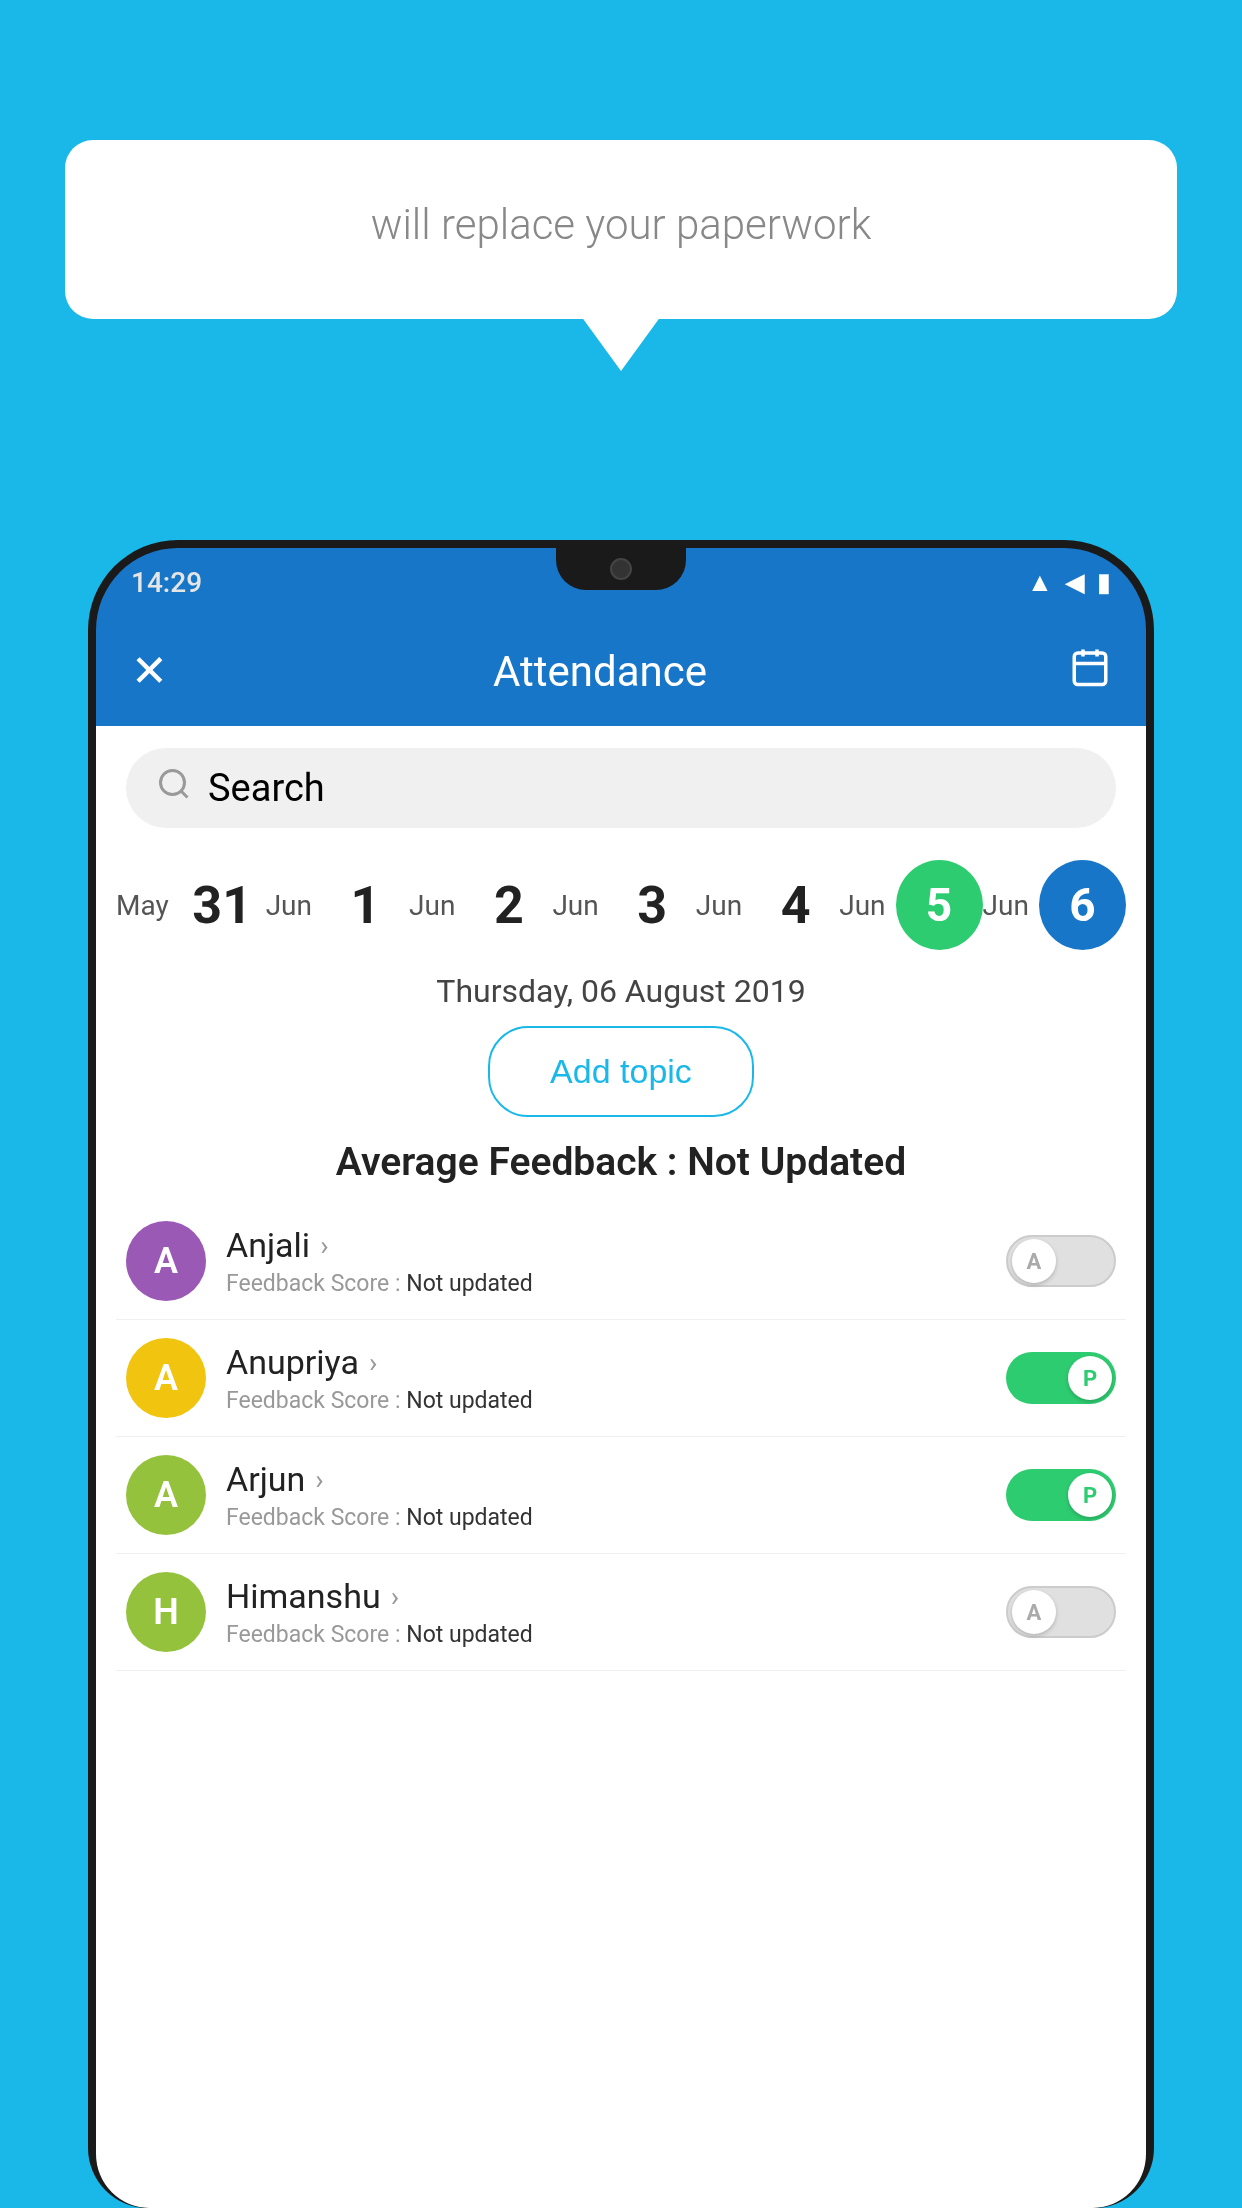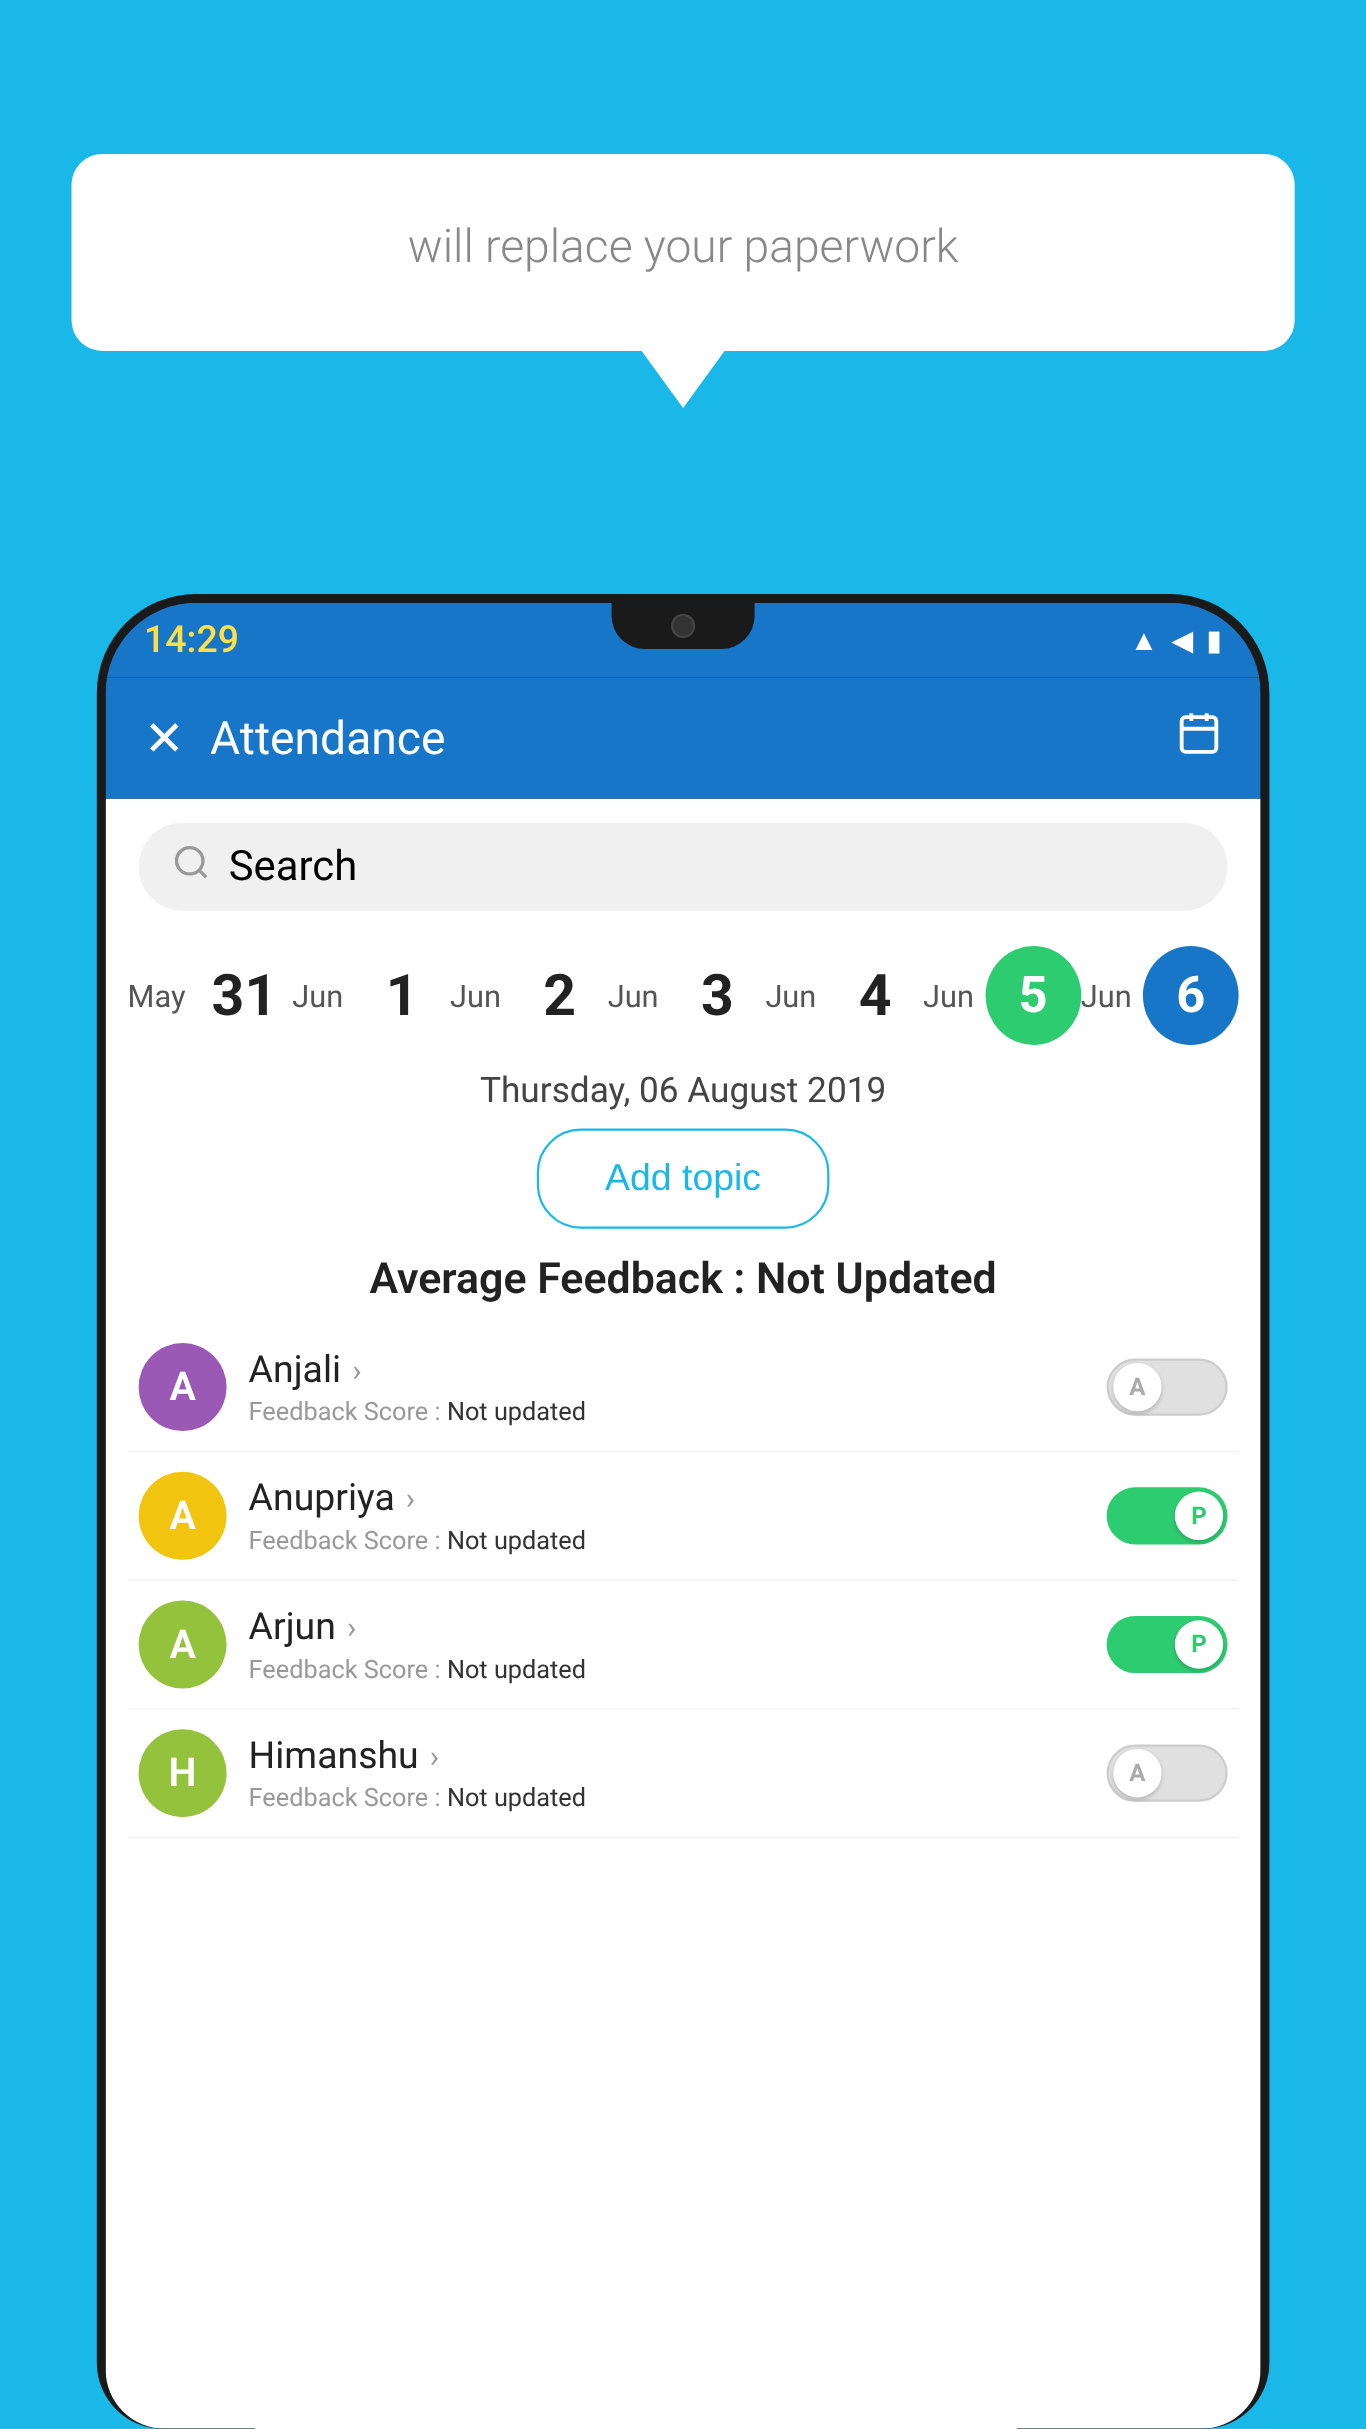--- a/index.html
+++ b/index.html
@@ -113,22 +113,22 @@
       height: 68px;
       background: #1876c8;
       display: flex;
       align-items: center;
       justify-content: space-between;
       padding: 0 35px;
       z-index: 10;
     }
 
     .status-time {
-      color: #fde047;
-      font-size: 34px;
+      color: #e5e5e5;
+      font-size: 28px;
       font-weight: 500;
     }
 
     .status-icons {
       display: flex;
       align-items: center;
       gap: 12px;
     }
 
     .wifi-icon, .signal-icon, .battery-icon {
@@ -156,20 +156,21 @@
       font-weight: 300;
       cursor: pointer;
       width: 60px;
     }
 
     .app-title {
       color: white;
       font-size: 42px;
       font-weight: 400;
       flex: 1;
+      text-align: center;
       margin-right: 60px;
     }
 
     .calendar-btn {
       color: white;
       font-size: 38px;
       cursor: pointer;
     }
 
     

